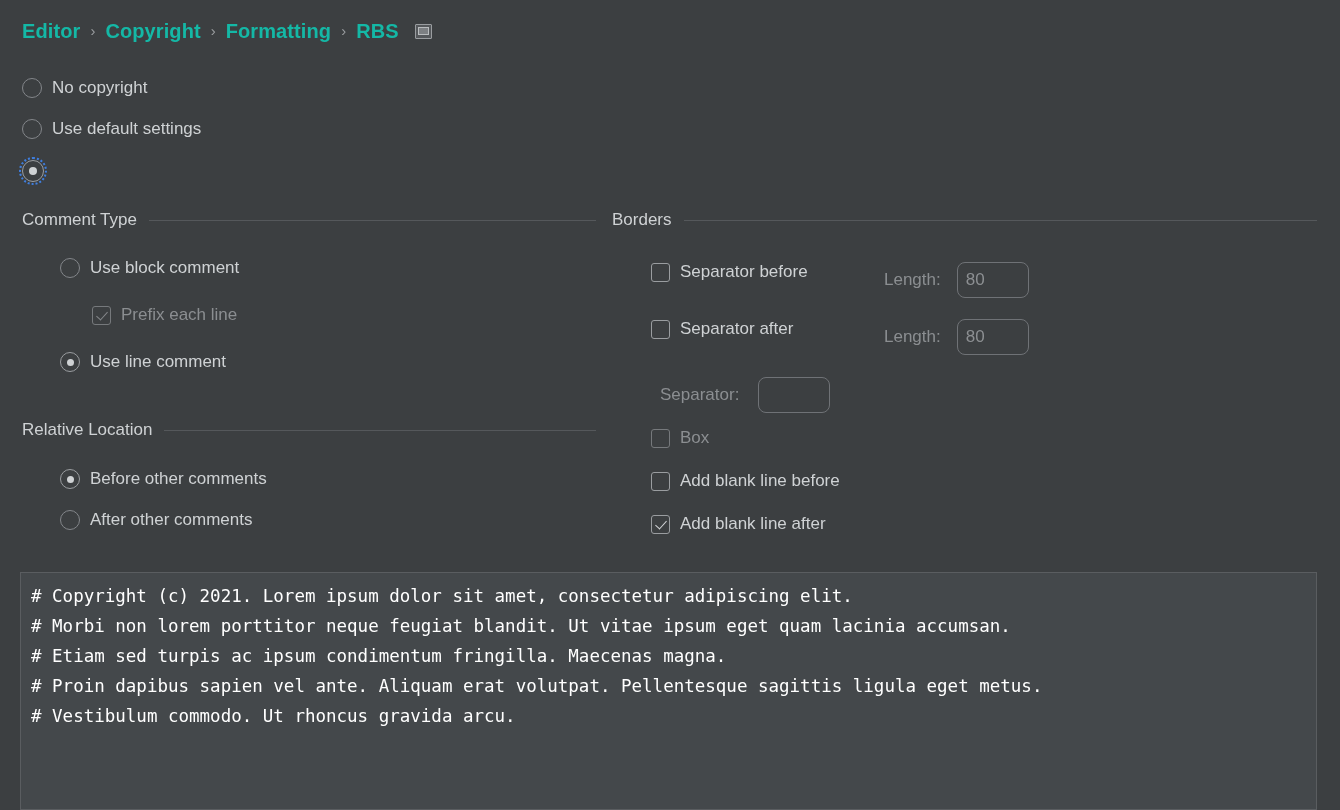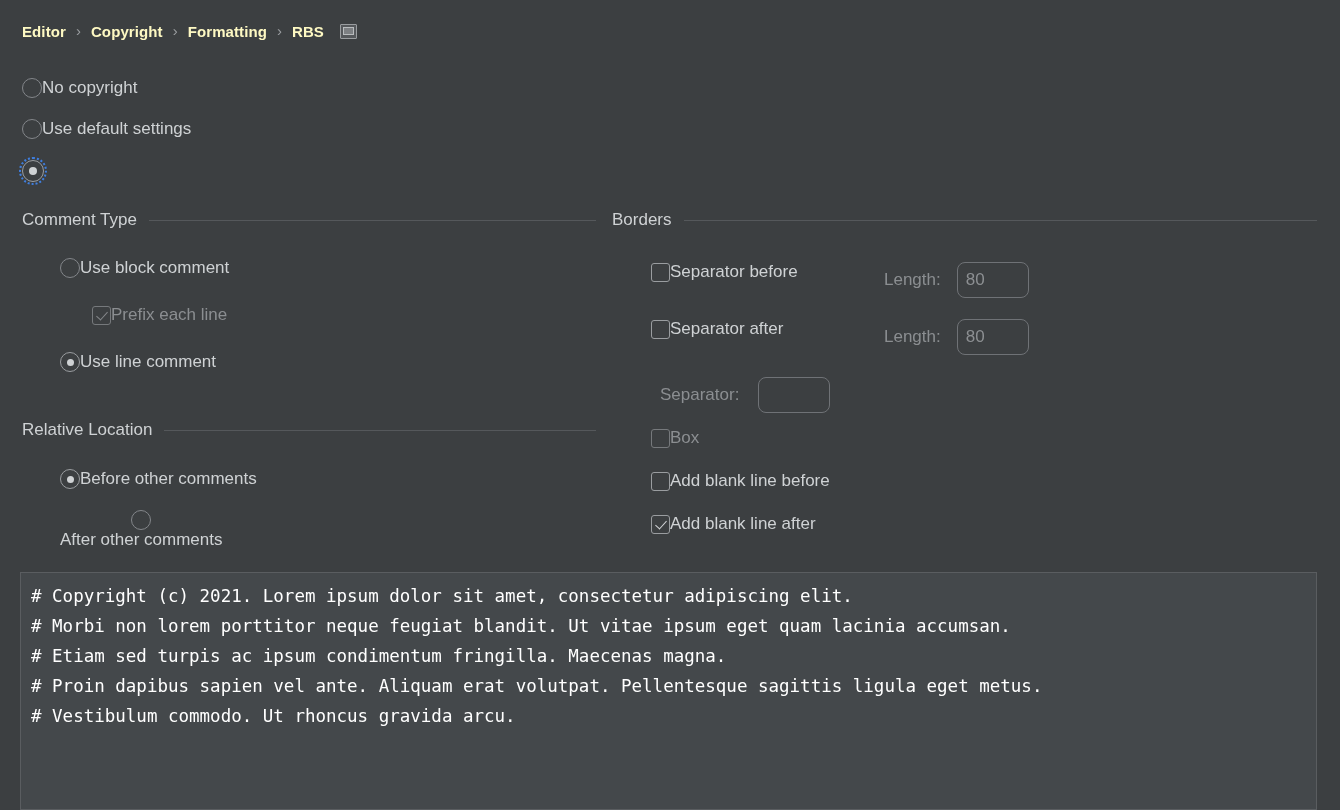--- a/index.html
+++ b/index.html
@@ -25,23 +25,23 @@
     display: flex;
     align-items: center;
   }
   .breadcrumb {
     display: flex;
     align-items: center;
     margin-left: 22px;
     gap: 10px;
   }
   .crumb {
-    font-size: 15px;
+    font-size: 20px;
     font-weight: bold;
-    color: #fef9c3;
+    color: #14b8a6;
     letter-spacing: 0.1px;
     white-space: nowrap;
   }
   .crumb-sep {
     font-size: 15px;
     color: #9a9da0;
     font-weight: normal;
     transform: translateY(-1px);
   }
   .module-icon {
@@ -92,20 +92,21 @@
   
   .row {
     position: absolute;
     display: flex;
     align-items: center;
     white-space: nowrap;
   }
   .lbl {
     font-size: 17px;
     color: #cfd2d4;
+    margin-left: 10px;
   }
   .lbl.dim { color: #8b8e91; }
 
   
   .radio {
     position: relative;
     width: 20px; height: 20px;
     border-radius: 50%;
     border: 1.5px solid #9a9da0;
     background: transparent;
@@ -287,21 +288,21 @@
 <div class="group-head" style="left:22px; top:420px; width:574px;">
   <span class="group-title">Relative Location</span>
   <span class="group-rule"></span>
 </div>
 
 <div class="row" style="left:60px; top:469px;">
   <span class="radio on"></span>
   <span class="lbl">Before other comments</span>
 </div>
 
-<div class="row" style="left:60px; top:510px;flex-direction:column;">
+<div class="row" style="left:60px; top:510px;">
   <span class="radio off"></span>
   <span class="lbl">After other comments</span>
 </div>
 
 <div class="group-head" style="left:612px; top:210px; width:705px;">
   <span class="group-title">Borders</span>
   <span class="group-rule"></span>
 </div>
 
 <div class="row" style="left:651px; top:262px;">

